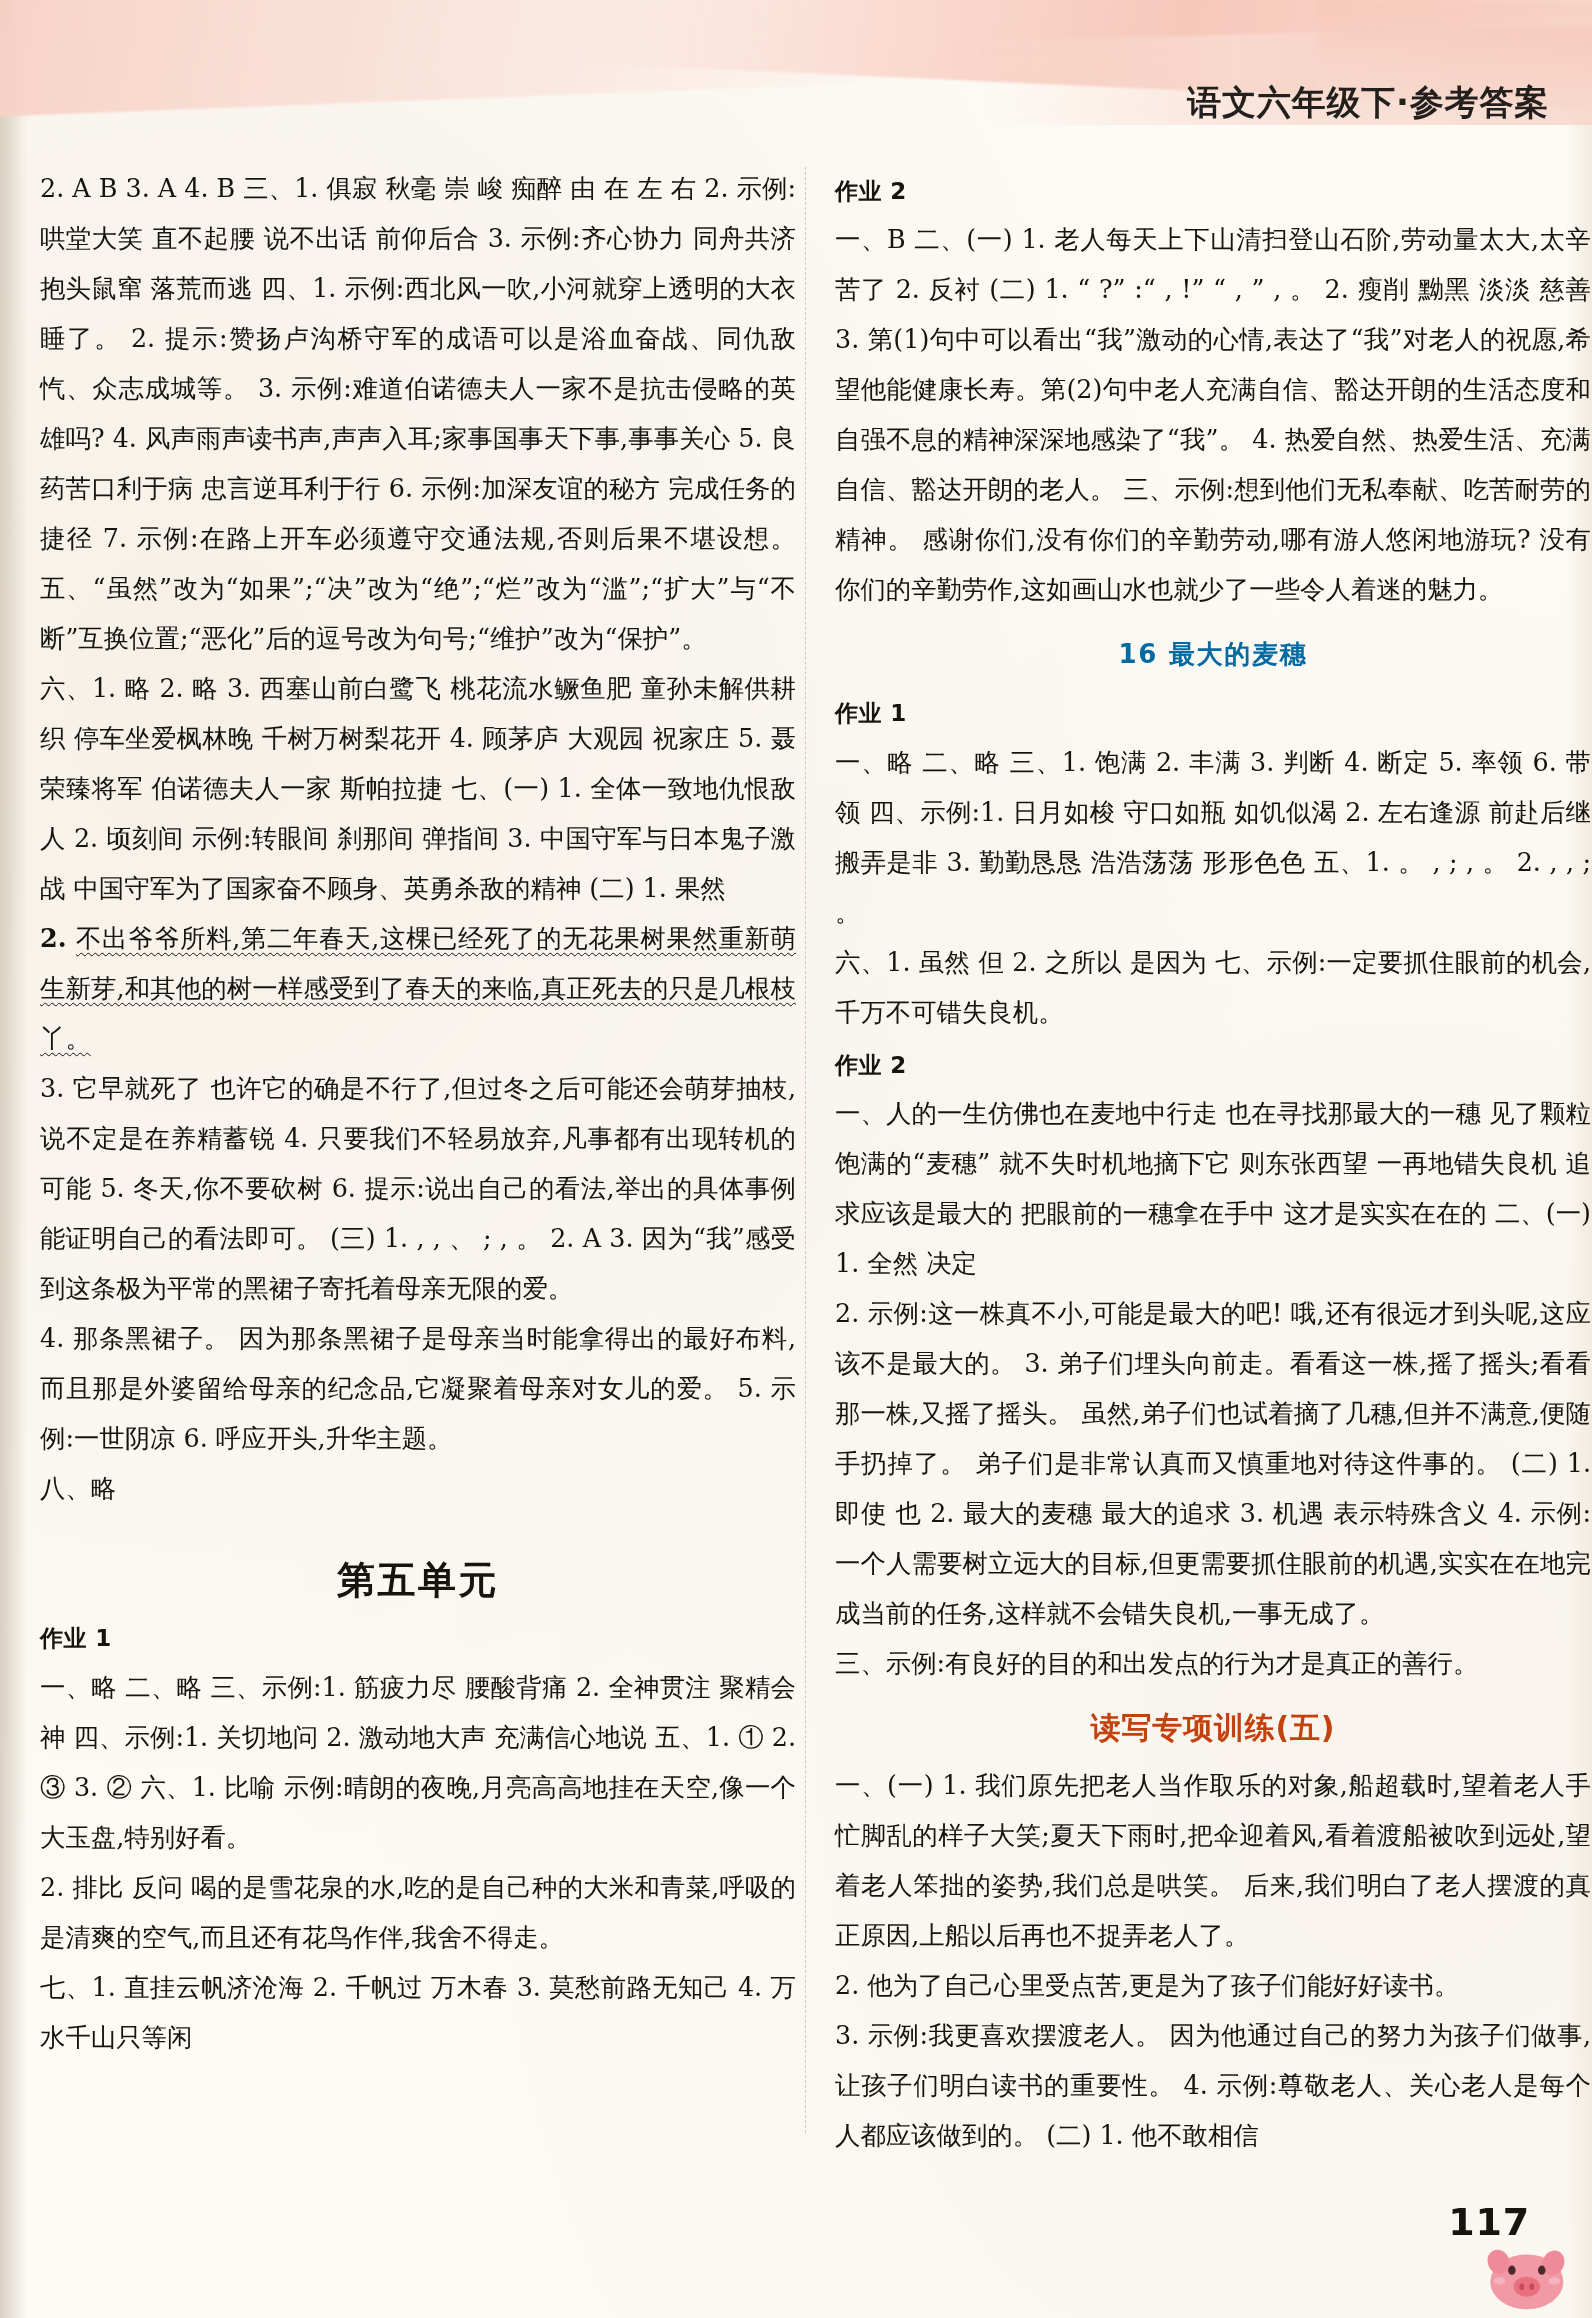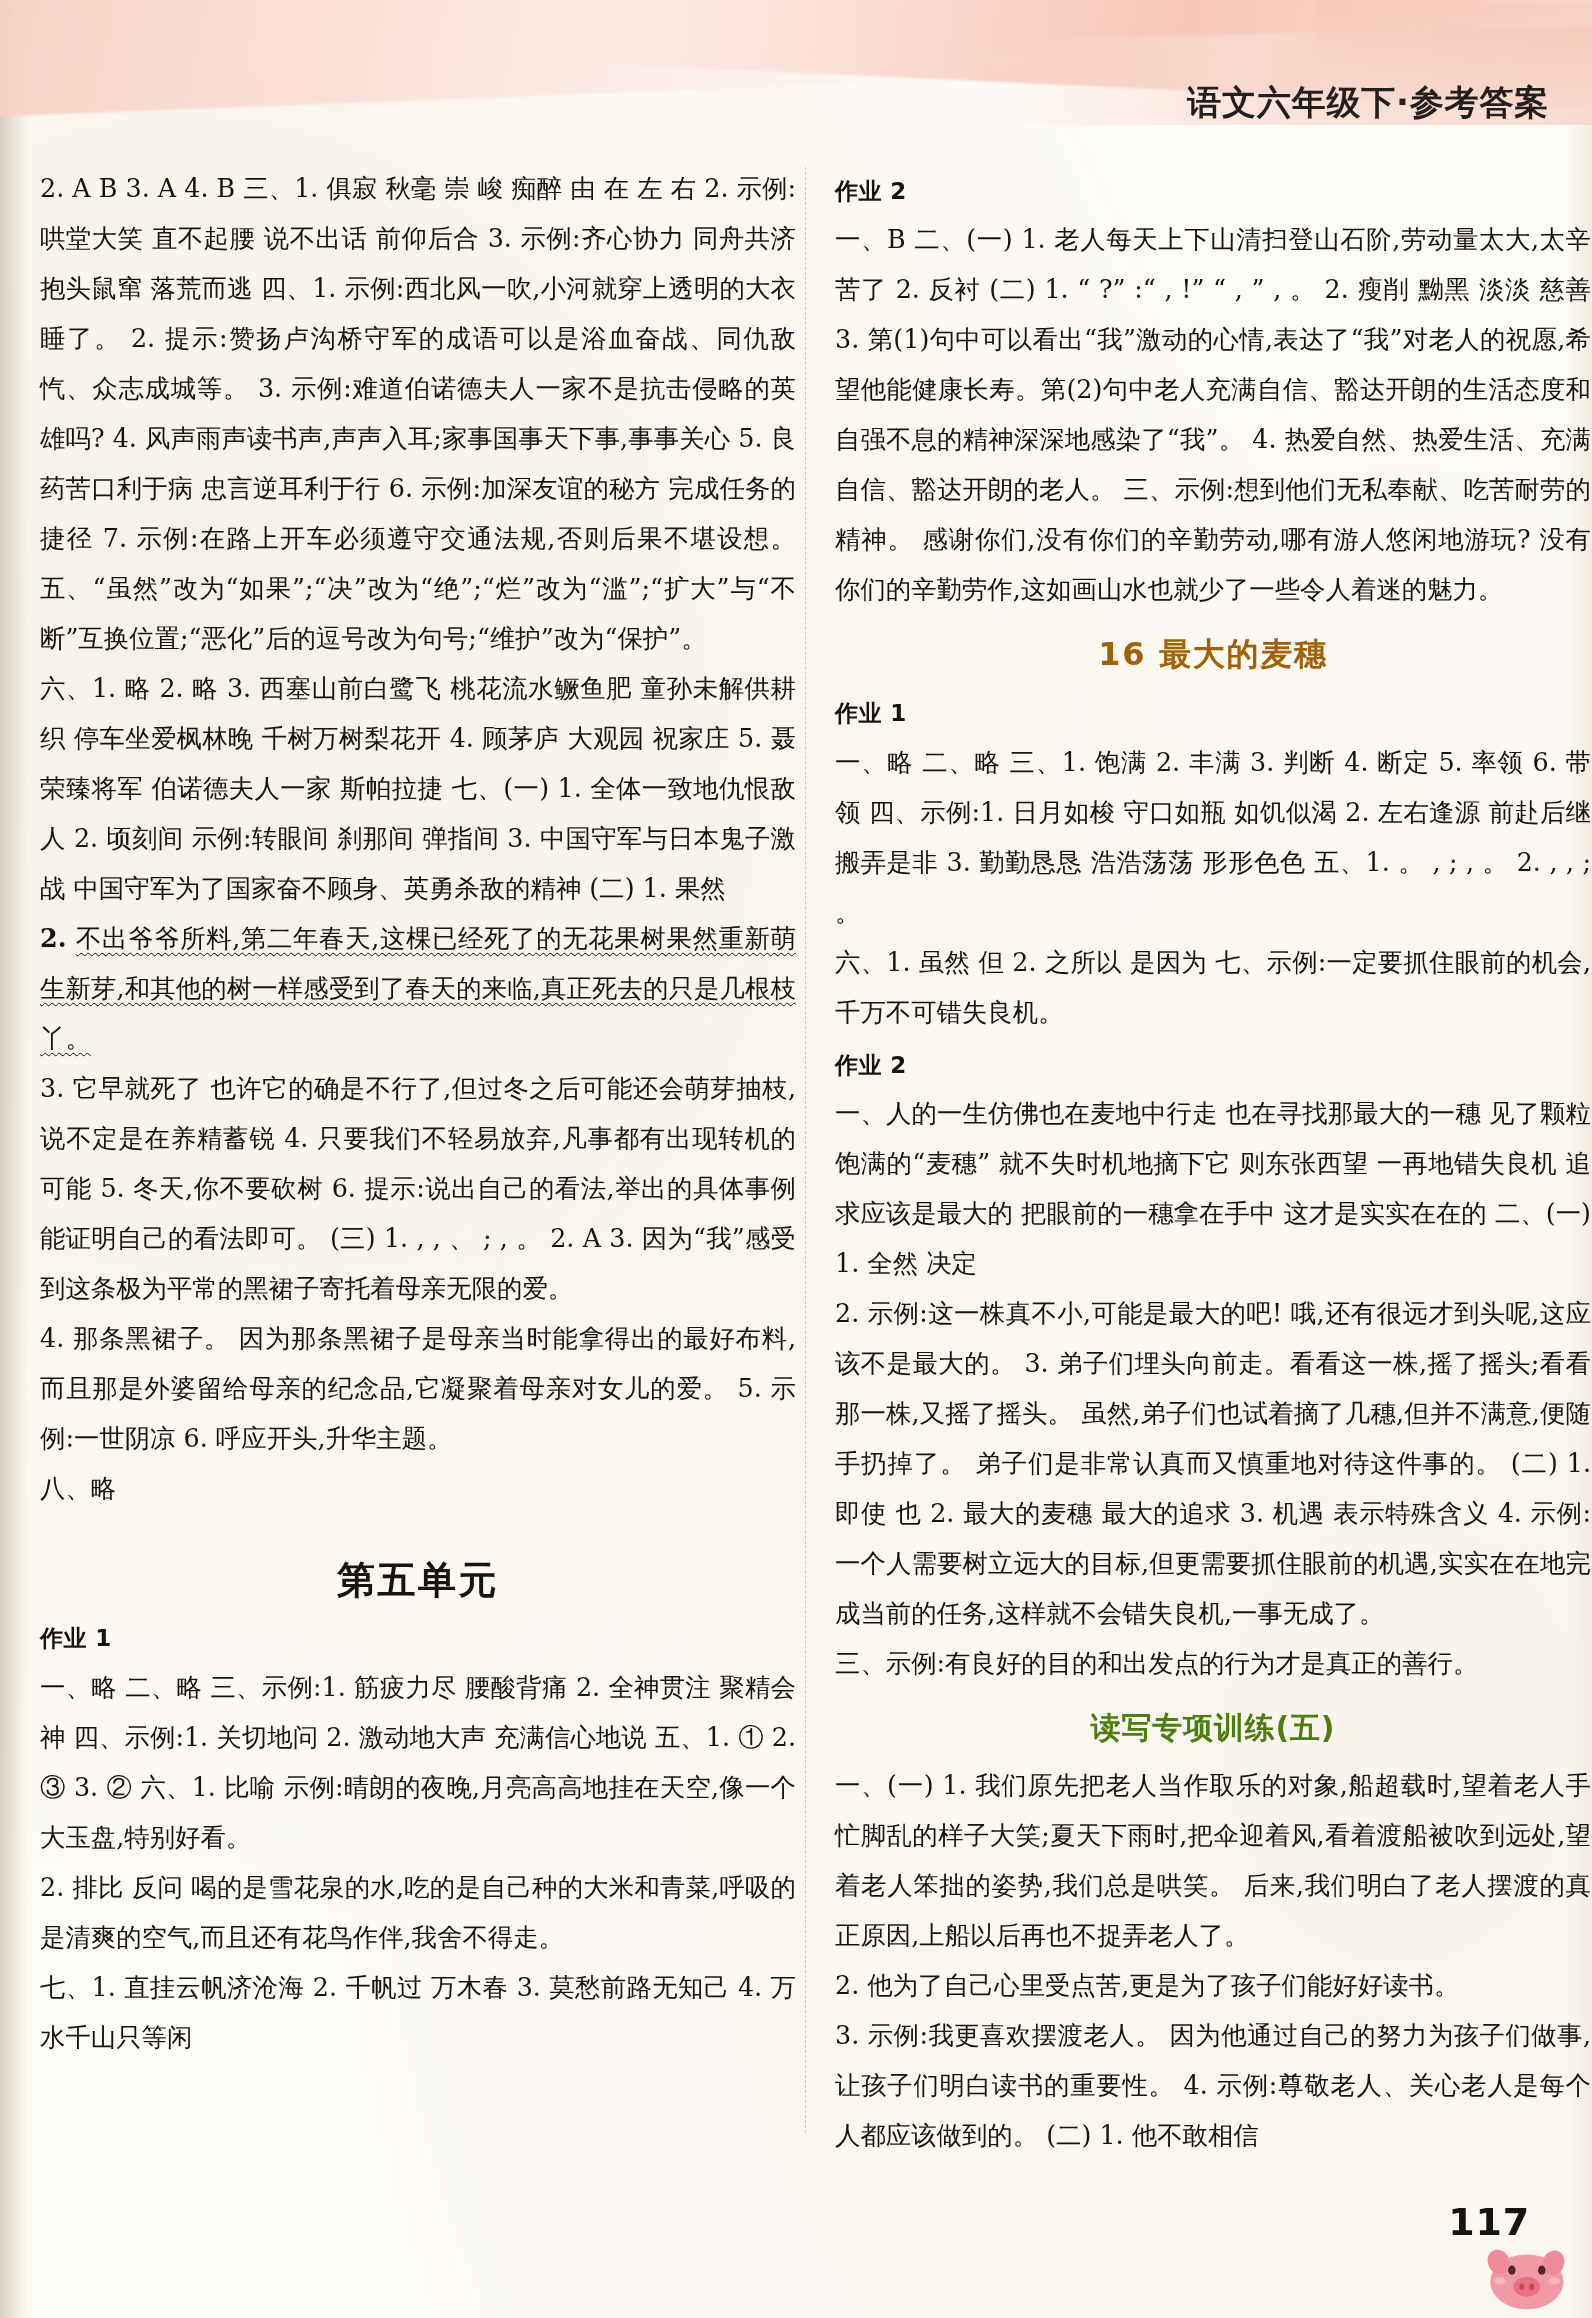--- a/index.html
+++ b/index.html
@@ -86,29 +86,29 @@
     text-align:center;
     font-family:"DejaVu Sans","Liberation Sans",sans-serif;
     font-size:38px; font-weight:700; color:#17140f;
     letter-spacing:2.5px;
     margin:38px 0 8.3px 0;
     line-height:58px;
   }
   .lesson-title{
     text-align:center;
     font-family:"DejaVu Sans","Liberation Sans",sans-serif;
-    font-size:32px; font-weight:700; color:#a16207;
+    font-size:26px; font-weight:700; color:#0369a1;
     letter-spacing:1.7px;
     margin:13.3px 0 11.7px 0;
     line-height:53px;
   }
   .section-title{
     text-align:center;
     font-family:"DejaVu Sans","Liberation Sans",sans-serif;
-    font-size:30px; font-weight:700; color:#4d7c0f;
+    font-size:30px; font-weight:700; color:#c2410c;
     letter-spacing:0.8px;
     margin:13.3px 0 6.7px 0;
     line-height:52px;
   }
   .hw-label{
     font-family:"DejaVu Sans","Liberation Sans",sans-serif;
     font-size:23px; font-weight:700; color:#17140f;
     margin:6.7px 0 1.7px 0; line-height:43px;
     letter-spacing:0.4px;
   }

